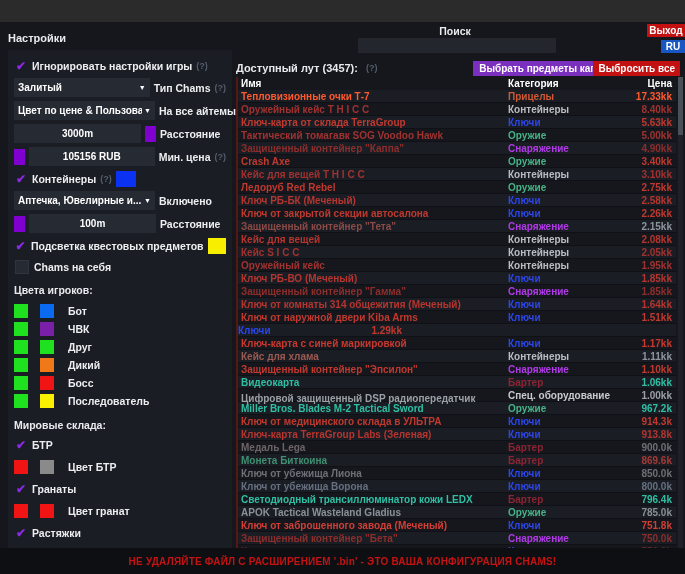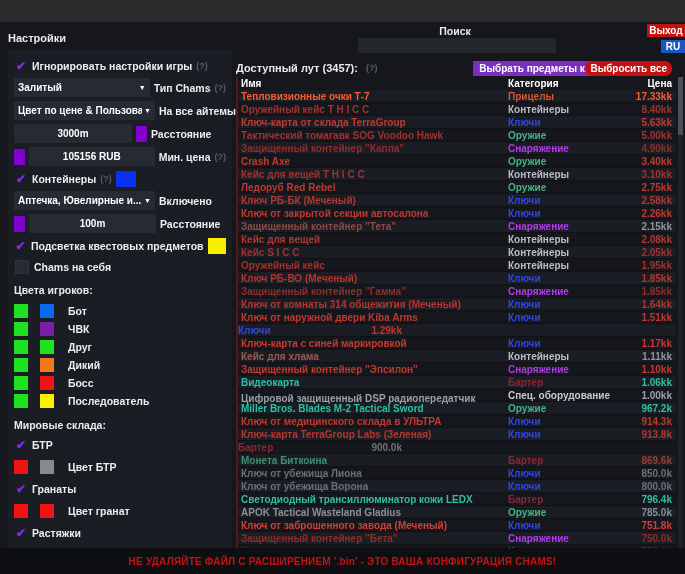--- a/index.html
+++ b/index.html
@@ -32,21 +32,21 @@
   .hint{font-size:9px;color:#535d6b;}
   .section-title{font-size:10.5px;color:#e8eaed;margin:5px 0 1px 0;}
   .pcrow{display:flex;align-items:center;gap:12px;height:17px;margin:1px 0;}
   .pcrow .pclabel{font-size:10.5px;margin-left:2px;}
 
   
   #search-label{position:absolute;left:358px;top:25px;width:194px;text-align:center;font-size:10.5px;}
   #search-input{position:absolute;left:358px;top:38px;width:194px;height:13px;background:#23262c;border:0;outline:none;color:#fff;font-family:inherit;}
   #loot-title{position:absolute;left:236px;top:62px;font-size:11px;display:flex;gap:8px;align-items:center;}
   #kappa-btn{position:absolute;top:61px;right:71px;height:15px;padding:0 6px;background:#7b2fbe;font-size:10px;white-space:nowrap;}
-  #dropall-btn{position:absolute;top:61px;right:13px;height:15px;padding:0 5px;background:#c31111;font-size:10px;white-space:nowrap;border-radius:7px;}
+  #dropall-btn{position:absolute;top:61px;right:5px;height:15px;padding:0 5px;background:#c31111;font-size:10px;white-space:nowrap;}
 
   .loot{position:absolute;left:236px;top:77px;width:440px;height:471px;overflow:hidden;border-left:2px solid #571715;box-sizing:border-box;}
   .lheader{display:flex;align-items:center;height:13px;font-size:10px;color:#fff;background:#15171d;}
   .lrow{display:flex;align-items:center;height:12px;font-size:10px;border-bottom:1px solid #0f1116;cursor:pointer;}
   .lrow.alt{background:#1a1d24;}
   .lname{flex:1;padding-left:3px;white-space:nowrap;overflow:hidden;}
   .lcat{width:106px;flex:none;white-space:nowrap;overflow:hidden;}
   .lprice{width:58px;flex:none;text-align:right;padding-right:4px;white-space:nowrap;}
   .sbar{position:absolute;right:2px;top:77px;width:5px;height:471px;background:#1e2128;}
   .sthumb{width:5px;height:58px;background:#4a4f58;cursor:grab;}
@@ -82,21 +82,21 @@
 
     <div class="row">
       <div class="ctrl dd">
         <span class="val">Цвет по цене &amp; Пользователь</span>
         <span class="caret">▼</span>
       </div>
       <span class="lbl">На все айтемы</span>
     </div>
 
     <div class="row">
-      <div class="ctrl inp" style="width:118px">3000m</div>
+      <div class="ctrl inp" style="width:127px">3000m</div>
       <span class="sw" style="background: rgb(128, 0, 208);"></span>
       <span class="lbl">Расстояние</span>
     </div>
 
     <div class="row">
       <span class="sw" style="background: rgb(128, 0, 208);"></span>
       <div class="ctrl inp" style="width:127px">105156 RUB</div>
       <span class="lbl">Мин. цена</span>
       <span class="hint">(?)</span>
     </div>
@@ -349,20 +349,21 @@
     <span class="lname" style="color: rgb(192, 57, 47);">Ключ от медицинского склада в УЛЬТРА</span>
     <span class="lcat" style="color: rgb(43, 70, 240);">Ключи</span>
     <span class="lprice" style="color: rgb(192, 57, 47);">914.3k</span>
   </div>
       <div class="lrow alt">
     <span class="lname" style="color: rgb(181, 53, 47);">Ключ-карта TerraGroup Labs (Зеленая)</span>
     <span class="lcat" style="color: rgb(43, 70, 240);">Ключи</span>
     <span class="lprice" style="color: rgb(181, 53, 47);">913.8k</span>
   </div>
       <div class="lrow">
+    <span class="lname" style="color: rgb(109, 100, 104);">Медаль Lega</span>
     <span class="lcat" style="color: rgb(140, 36, 51);">Бартер</span>
     <span class="lprice" style="color: rgb(109, 112, 118);">900.0k</span>
   </div>
       <div class="lrow alt">
     <span class="lname" style="color: rgb(63, 143, 114);">Монета Биткоина</span>
     <span class="lcat" style="color: rgb(140, 36, 51);">Бартер</span>
     <span class="lprice" style="color: rgb(166, 58, 54);">869.6k</span>
   </div>
       <div class="lrow">
     <span class="lname" style="color: rgb(109, 112, 118);">Ключ от убежища Лиона</span>

